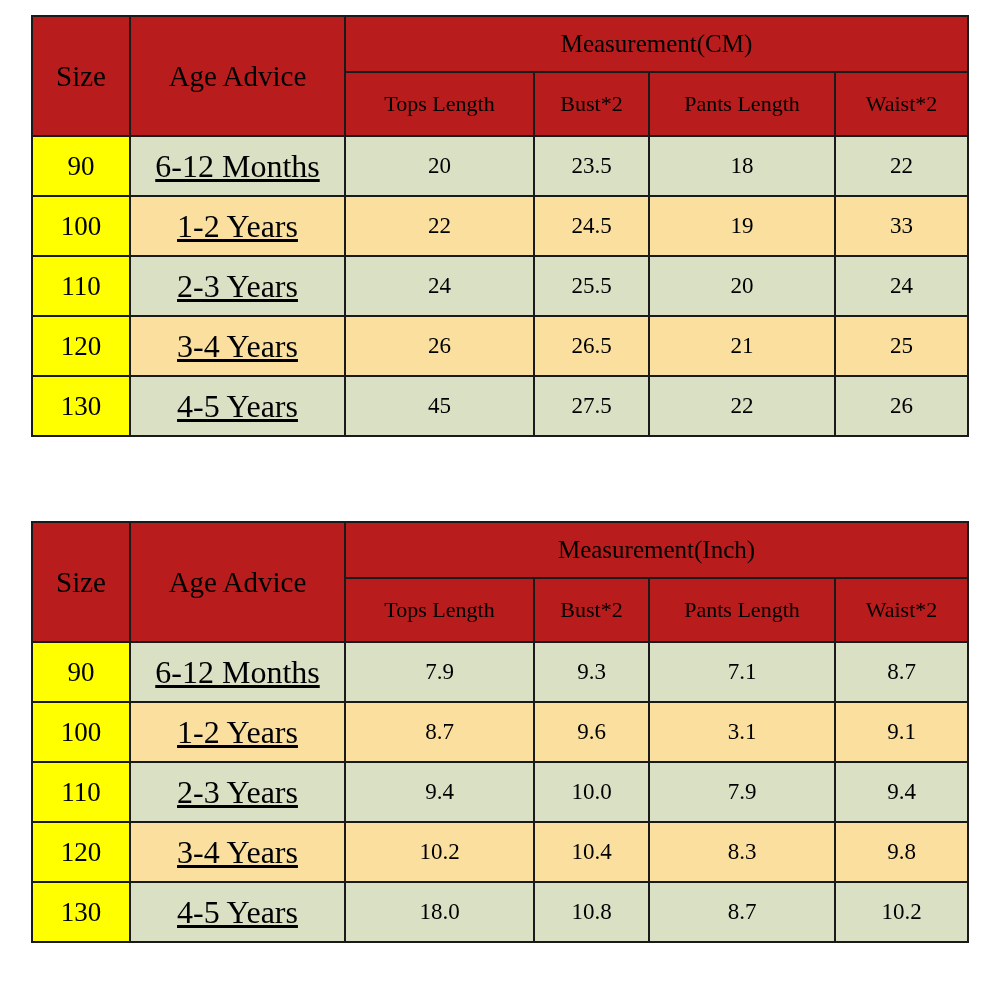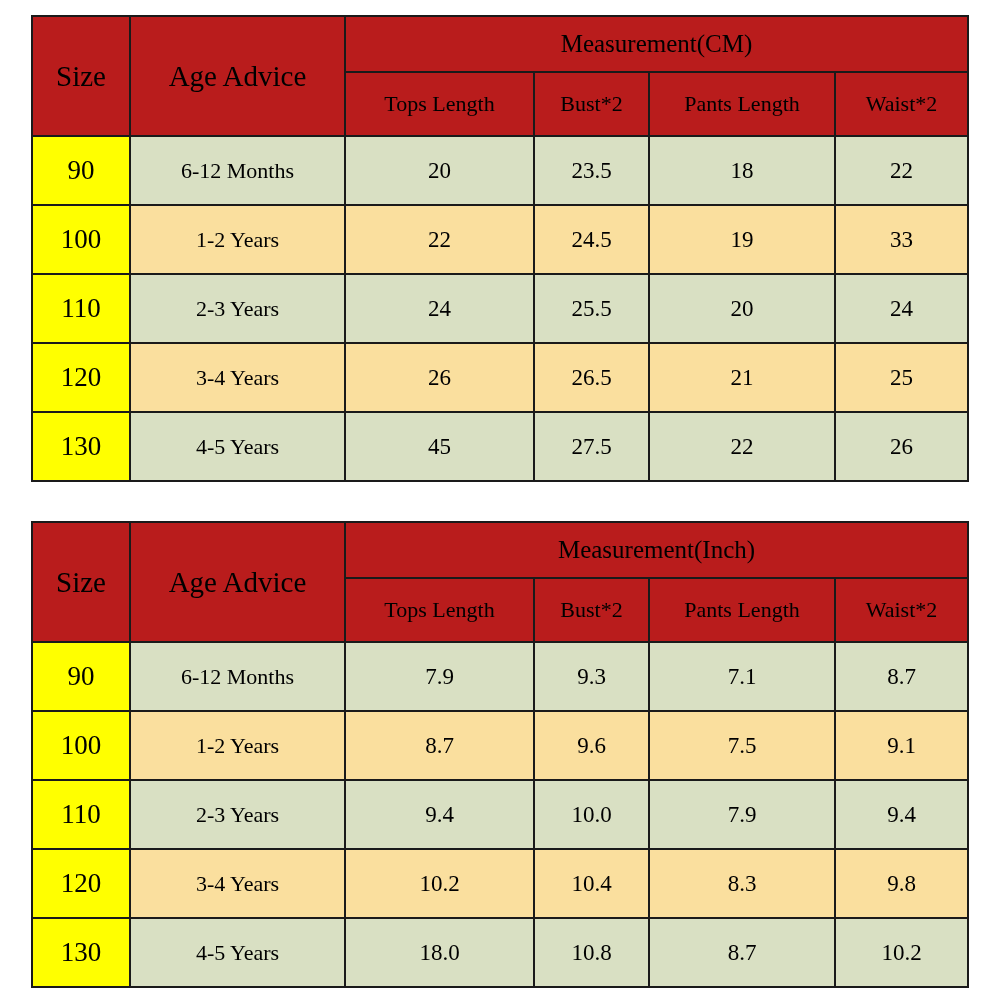--- a/index.html
+++ b/index.html
@@ -59,37 +59,38 @@
     background: #ffff00;
     font-size: 27px;
     font-weight: bold;
   }
   .row-green td { background: #d9e0c3; }
   .row-orange td { background: #fadf9e; }
   .row-green td.size-cell,
   .row-orange td.size-cell { background: #ffff00; }
 
   .age-cell {
-    font-size: 22px;
+    font-size: 32px;
+    text-decoration: underline;
   }
   .val-cell {
     font-size: 23px;
   }
 
   
   .col-size  { width: 98px; }
   .col-age   { width: 215px; }
   .col-tops  { width: 189px; }
   .col-bust  { width: 115px; }
   .col-pants { width: 186px; }
   .col-waist { width: 133px; }
 
   .hdr-row-top  { height: 56px; }
   .hdr-row-sub  { height: 64px; }
-  .data-row     { height: 69px; }
+  .data-row     { height: 60px; }
 </style>
 </head>
 <body>
 
 <div class="sheet">
 
   <table class="size-table cm">
     <colgroup>
       <col class="col-size">
         <col class="col-age">
@@ -184,21 +185,21 @@
         <td class="val-cell">7.9</td>
         <td class="val-cell">9.3</td>
         <td class="val-cell">7.1</td>
         <td class="val-cell">8.7</td>
       </tr>
       <tr class="data-row row-orange">
         <td class="size-cell">100</td>
         <td class="age-cell">1-2 Years</td>
         <td class="val-cell">8.7</td>
         <td class="val-cell">9.6</td>
-        <td class="val-cell">7.5</td>
+        <td class="val-cell">3.1</td>
         <td class="val-cell">9.1</td>
       </tr>
       <tr class="data-row row-green">
         <td class="size-cell">110</td>
         <td class="age-cell">2-3 Years</td>
         <td class="val-cell">9.4</td>
         <td class="val-cell">10.0</td>
         <td class="val-cell">7.9</td>
         <td class="val-cell">9.4</td>
       </tr>

